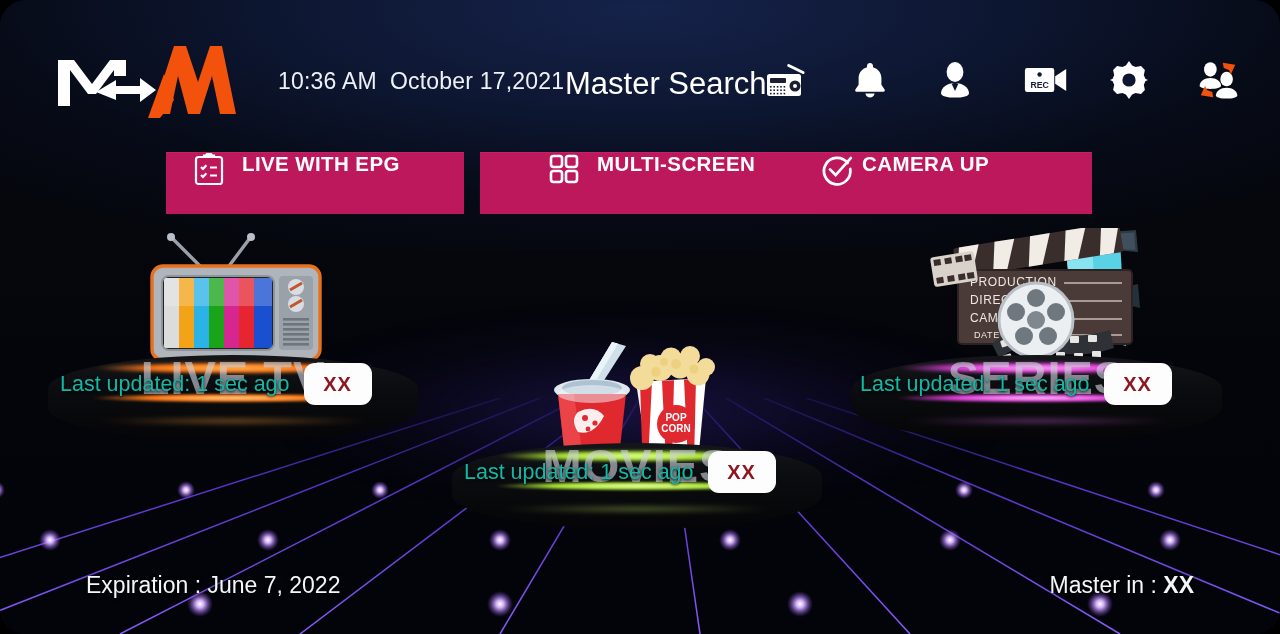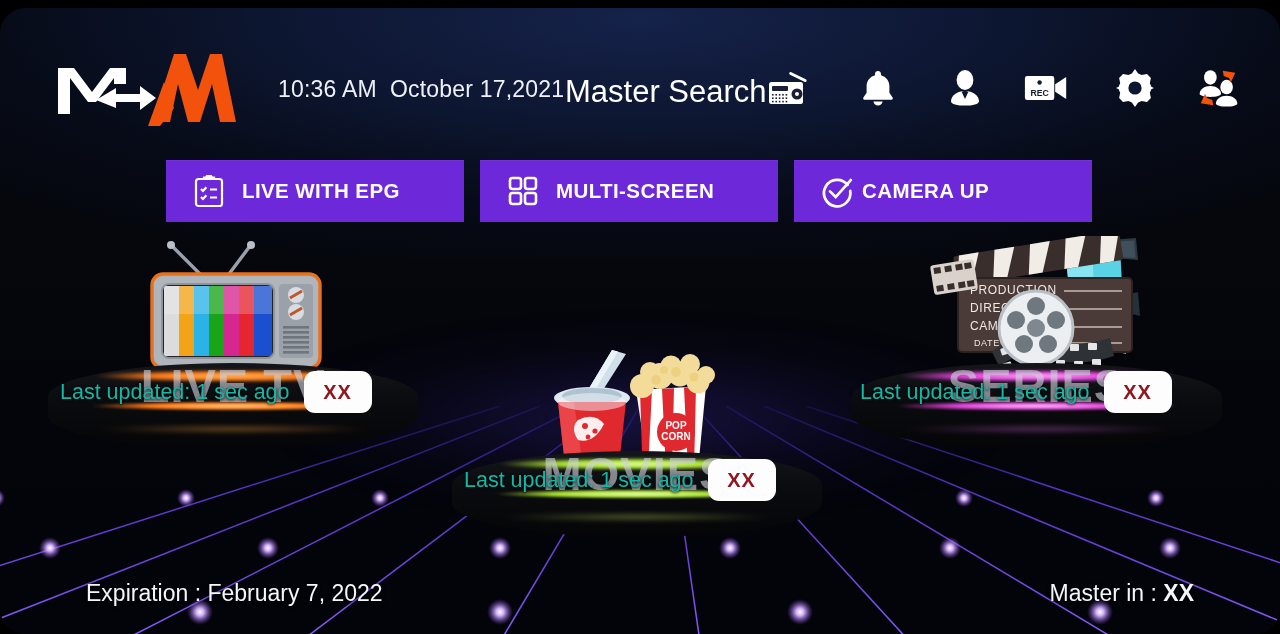--- a/index.html
+++ b/index.html
@@ -1,21 +1,21 @@
 <!DOCTYPE html>
 <html><head>
 <meta charset="utf-8">
 <style>
   html,body{margin:0;padding:0;background:#000;}
   body{width:1280px;height:634px;overflow:hidden;font-family:"Liberation Sans",sans-serif;}
 
   .screen{position:relative;width:1280px;height:634px;background:#000;overflow:hidden;}
 
   
-  .bezel{position:absolute;inset:0;border-radius:26px;overflow:hidden;background:#05070d;margin-top:8px;}
+  .bezel{position:absolute;inset:0;border-radius:26px;overflow:hidden;background:#05070d;}
 
   
   .bg-sky{position:absolute;left:0;top:0;width:1280px;height:300px;
     background:
       radial-gradient(900px 260px at 640px 10px, #15224a 0%, #0d1630 42%, #070b18 72%, #05070d 100%);
   }
   .bg-lower{position:absolute;left:0;top:250px;width:1280px;height:384px;
     background:linear-gradient(180deg,#05070d 0%,#04050b 30%,#030409 100%);
   }
   
@@ -29,31 +29,31 @@
 
   
   .header{position:absolute;left:0;top:0;width:1280px;height:150px;}
 
   .logo{position:absolute;left:52px;top:40px;width:190px;height:78px;}
 
   .clock{position:absolute;left:278px;top:68px;font-size:23px;color:#eef1f8;letter-spacing:.2px;white-space:nowrap;}
   .master-search{position:absolute;left:565px;top:66px;font-size:31px;color:#ffffff;white-space:nowrap;}
 
   .hdr-icons{position:absolute;right:40px;top:58px;display:flex;align-items:center;gap:42px;}
-  .hdr-icon{width:44px;height:44px;display:flex;align-items:center;justify-content:flex-end;cursor:pointer;}
+  .hdr-icon{width:44px;height:44px;display:flex;align-items:center;justify-content:flex-start;cursor:pointer;}
   .hdr-icon svg{display:block;}
 
   
   .navbar{position:absolute;left:0;top:152px;width:1280px;height:64px;}
-  .navbtn{position:absolute;top:0;height:62px;background:#6d28d9;display:flex;align-items:center;
+  .navbtn{position:absolute;top:0;height:62px;background:#be185d;display:flex;
     box-shadow:0 1px 0 rgba(255,255,255,.05) inset;cursor:pointer;}
   .navbtn .nb-ico{margin-left:26px;width:34px;height:34px;display:flex;align-items:center;justify-content:center;flex:0 0 auto;}
   .navbtn .nb-lbl{margin-left:16px;color:#fff;font-size:20.5px;font-weight:bold;letter-spacing:.4px;white-space:nowrap;}
   #nav0{left:166px;width:298px;}
-  #nav1{left:480px;width:298px;}
+  #nav1{left:480px;width:298px;padding-left:41px;}
   #nav2{left:794px;width:298px;}
   #nav2 .nb-lbl{margin-left:8px;}
 
   
   .card{position:absolute;cursor:pointer;}
 
   .podium{position:absolute;left:0;width:100%;height:86px;border-radius:50%/34px;
     background:linear-gradient(180deg,#15161a 0%,#0b0c0f 40%,#050507 100%);
   }
   .ring{position:absolute;left:2%;width:96%;height:16px;border-radius:50%;pointer-events:none;}
@@ -499,17 +499,17 @@
     <div class="cardname" style="top:120px;">SERIES</div>
 
     <div class="updbar" style="left:8px;top:133px;">
       <div class="updtxt">Last updated: 1 sec ago</div>
       <div class="xxbadge">
             <span>XX</span>
           </div>
     </div>
   </div>
 
-  <div class="footL">Expiration : February 7, 2022</div>
+  <div class="footL">Expiration : June 7, 2022</div>
   <div class="footR"><span>Master in : </span><b>XX</b></div>
 
  </div>
 </div>
 
 </body></html>

